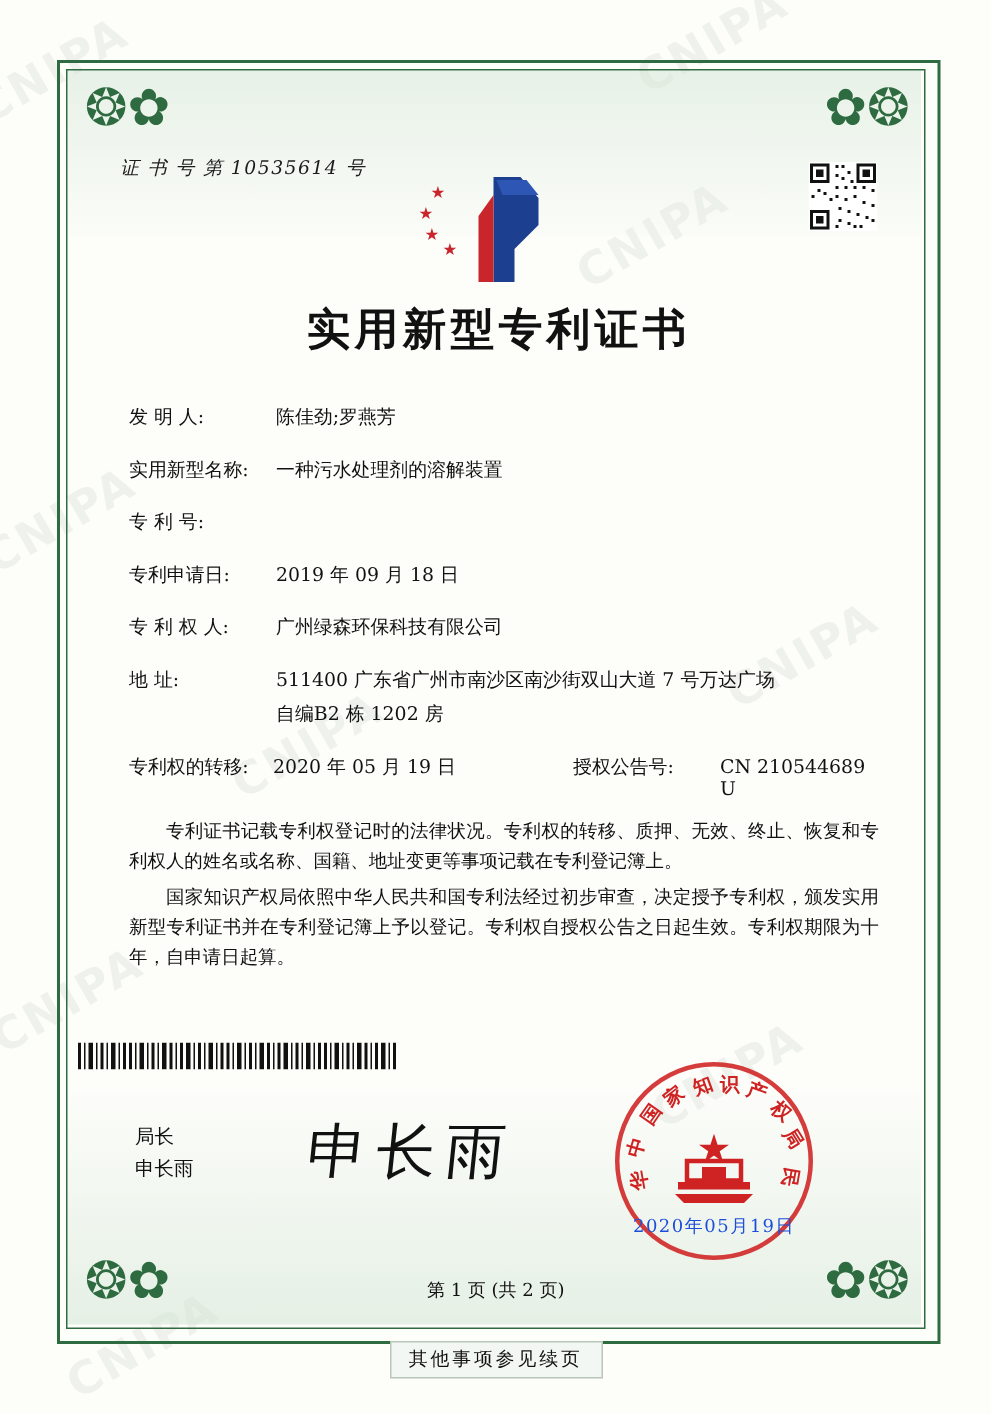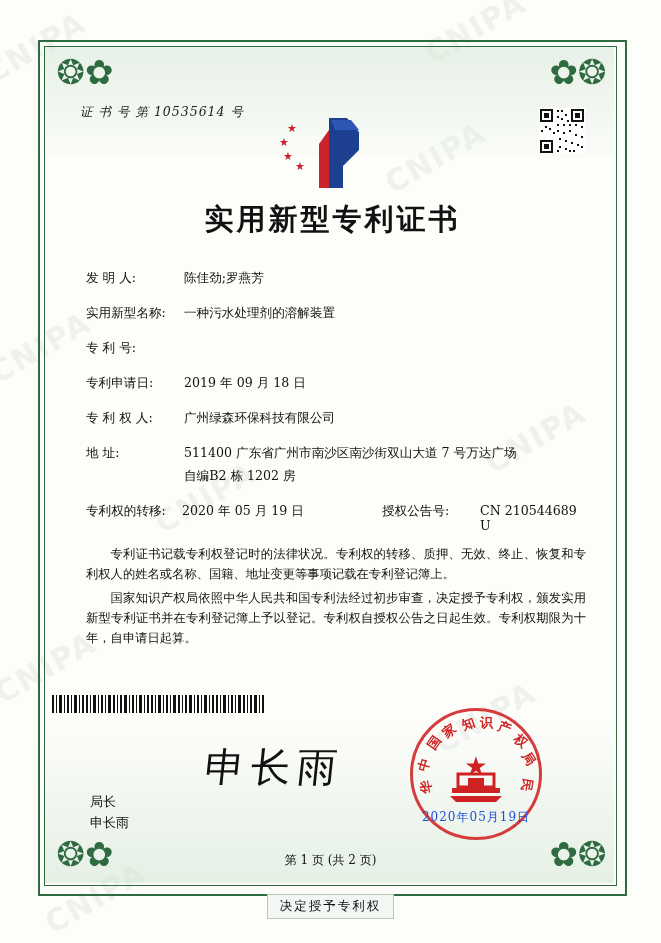--- a/index.html
+++ b/index.html
@@ -173,21 +173,20 @@
     height: 18px;
   }
 
   .signblock {
     position: absolute;
     left: 90px;
     top: 748px;
     font-size: 13px;
     line-height: 21px;
     color: #111;
-    margin-top: 43px;
   }
   .signature {
     position: absolute;
     left: 205px;
     top: 740px;
     font-size: 40px;
     color: #111;
     font-family: "DejaVu Serif", "Liberation Serif", serif;
     letter-spacing: 6px;
     transform: skewX(-6deg);
@@ -489,16 +488,16 @@
       <rect x="12" y="16" width="36" height="13" fill="none" stroke="#cf2222" stroke-width="3"></rect>
       <rect x="22" y="20" width="16" height="9" fill="#cf2222"></rect>
       <path d="M4 38 L56 38 L50 44 L10 44 Z" fill="#cf2222"></path>
     </svg>
     <div class="seal-date">2020年05月19日</div>
   </div>
 
   <div class="pagefoot">第 1 页 (共 2 页)</div>
 
   <div class="bottom-note">
-    <span>决定授予专利权</span>
+    <span>其他事项参见续页</span>
   </div>
 
 </div>
 
 </body></html>

